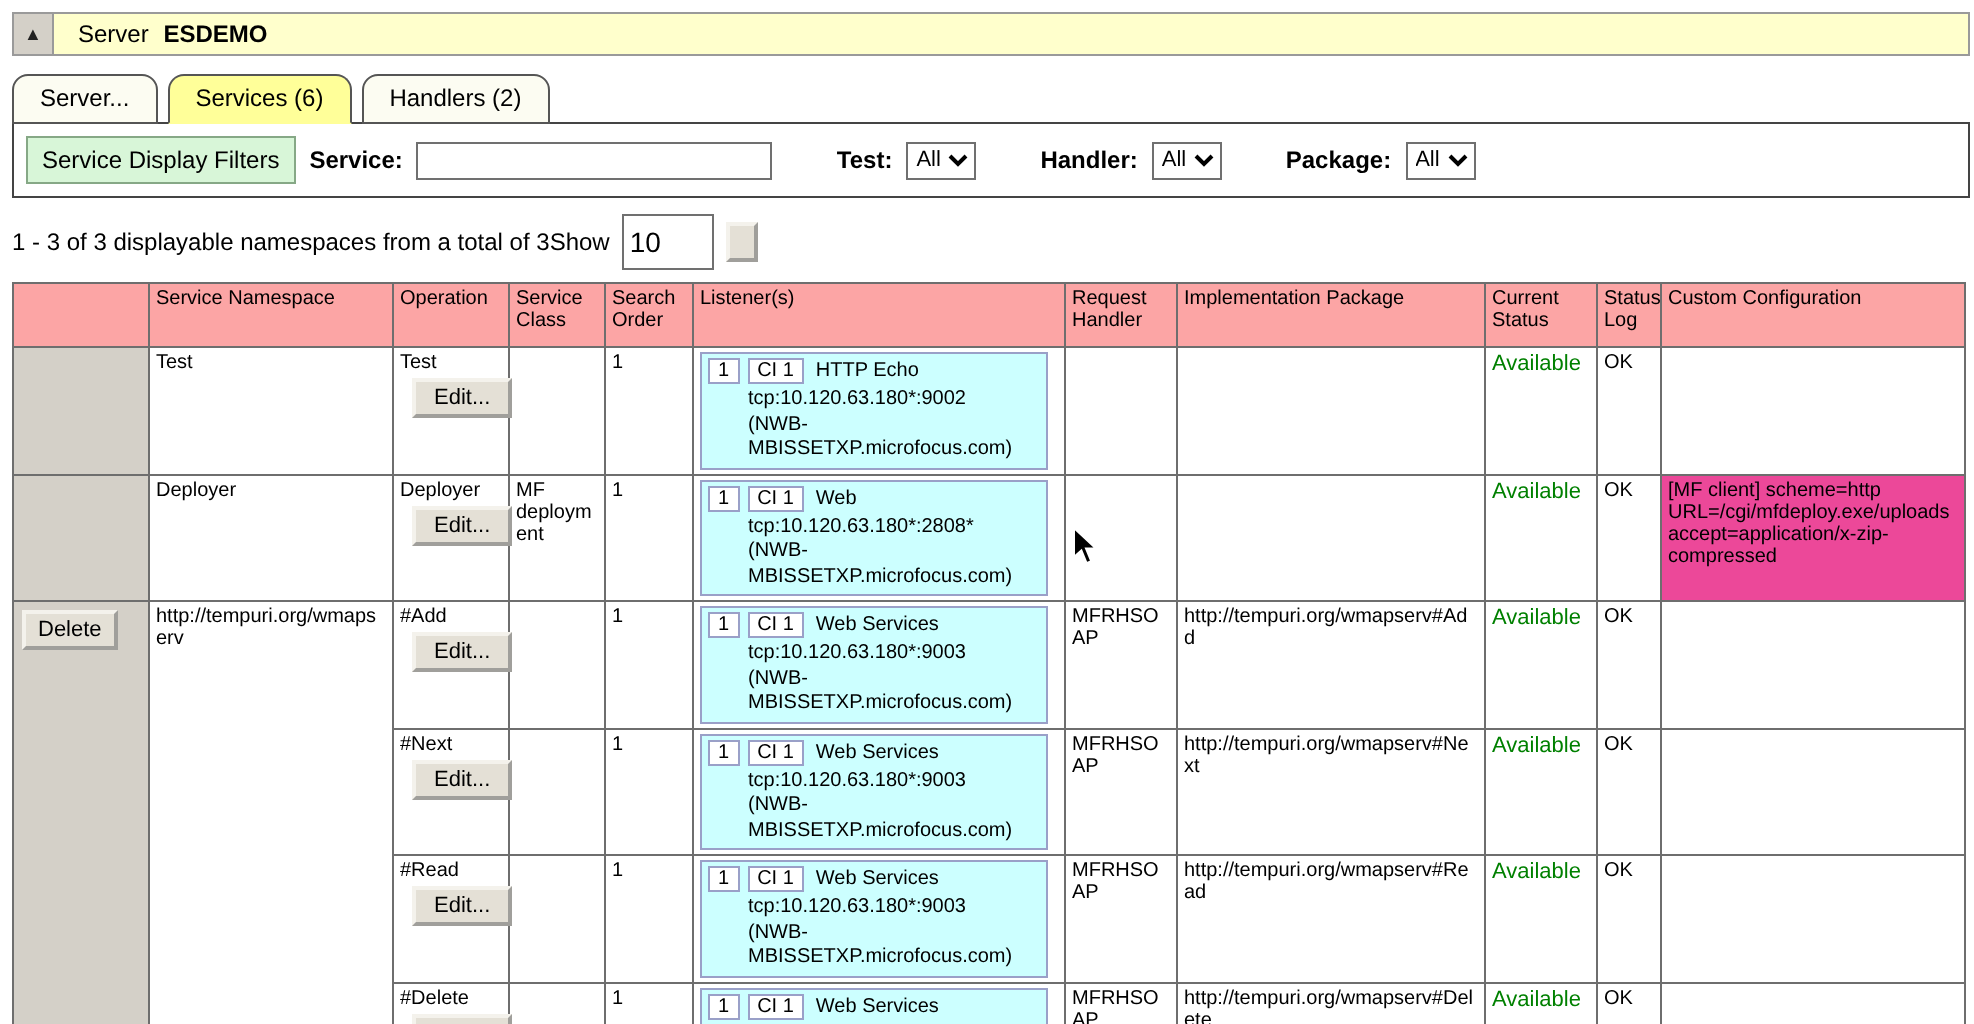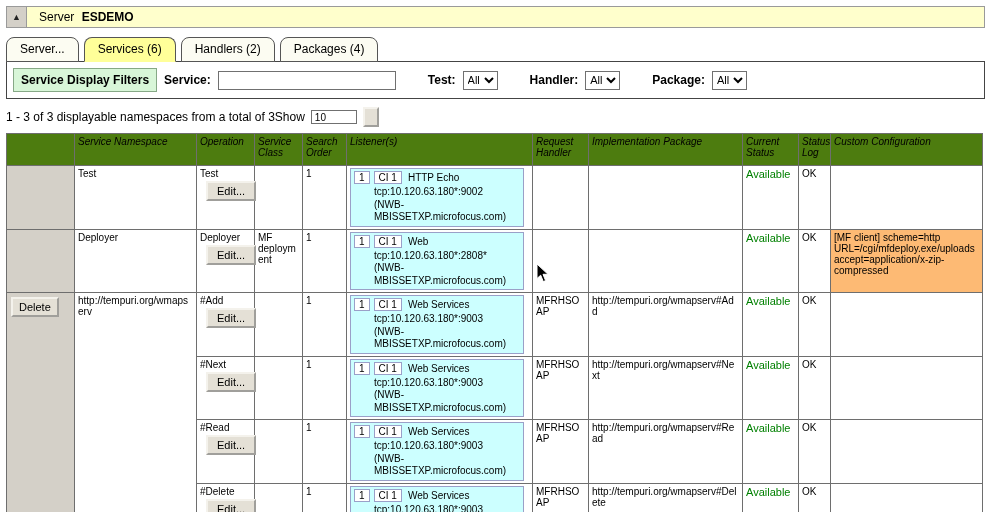--- a/index.html
+++ b/index.html
@@ -38,50 +38,49 @@
   .tab.active { background:#ffff99; border-bottom:1px solid #ffff99; }
 
   
   .filter-bar {
     margin:0 2px 0 6px; border:1px solid #444; background:#fff;
     padding:6px 6px; display:flex; align-items:center; gap:7px; font-size:12px;
   }
   .filter-chip {
     background:#d8f6d8; border:1px solid #86a886; padding:4px 7px; font-size:12px;
     white-space:nowrap;
-    font-weight:bold;
   }
   .flabel { font-weight:bold; white-space:nowrap; }
   .txt {
     border:1px solid #707070; height:19px; font-family:inherit; font-size:11px;
     padding:1px 3px; width:178px; background:#fff;
   }
   select.sel { font-family:inherit; font-size:11px; height:19px; background:#fff; border:1px solid #707070; }
   .gap { width:18px; }
 
   
   .status-row {
     margin:8px 0 6px 6px; padding-right:2px;
     display:flex; align-items:center; font-size:12px;
   }
   .status-right { display:flex; align-items:center; gap:6px; }
-  .show-input { border:1px solid #707070; width:46px; height:14px; font-family:inherit; font-size:10px; padding:1px 3px; }
+  .show-input { border:1px solid #707070; width:46px; height:28px; font-family:inherit; font-size:14px; padding:1px 3px; }
   .mini-btn {
     width:15px; height:20px; background:#e4e0d6; border:2px outset #f4f2ec; cursor:pointer;
   }
 
   
   table.services {
     border-collapse:collapse; table-layout:fixed; margin-left:6px;
     width:976px; font-size:11px;
   }
   .services th, .services td {
     border:1px solid #6e6e6e; vertical-align:top; text-align:left; padding:2px 3px;
   }
-  .services th { font-weight:normal; font-size:10px; height:32px; background:#4d7c0f;font-style:italic; }
+  .services th { font-weight:normal; font-size:10px; height:32px; background:#fca5a5; }
   .gutter { background:#d4d0c8; }
   .services td { height:50px; }
   .op-name { font-size:10px; margin-bottom:2px; }
   .ns { font-size:10px; word-wrap:break-word; }
   .small { font-size:10px; word-wrap:break-word; }
   .btn {
     font-family:inherit; font-size:11px;
     background:#e4e0d6; border:2px outset #f4f2ec;
     padding:2px 9px; cursor:pointer;
   }
@@ -94,21 +93,21 @@
     width:174px; font-size:10px; padding:2px 3px; cursor:pointer;
   }
   .l-top { display:flex; align-items:center; gap:4px; margin-bottom:2px; }
   .l-num, .l-conn {
     border:1px solid #9aa0c8; background:#ffffff; padding:0 4px; font-size:10px;
   }
   .l-name { padding-left:2px; }
   .l-addr, .l-host { padding-left:20px; line-height:1.25; }
 
   .status-available { color:#008000; font-size:11px; }
-  .cfg-hl { background:#fdba74; }
+  .cfg-hl { background:#ec4899; }
   .cfg-text { font-size:10px; word-wrap:break-word; }
 
   
   .cursor { position:absolute; left:536px; top:257px; z-index:9; pointer-events:none; }
 </style>
 </head>
 <body>
 
 <div class="page">
 
@@ -117,21 +116,20 @@
     <div class="server-title">
       <span>Server</span>
       <b>ESDEMO</b>
     </div>
   </div>
 
   <div class="tabs">
     <div class="tab">Server...</div>
     <div class="tab active">Services (6)</div>
     <div class="tab">Handlers (2)</div>
-    <div class="tab">Packages (4)</div>
   </div>
 
   <div class="filter-bar">
     <span class="filter-chip">Service Display Filters</span>
     <span class="flabel">Service:</span>
     <input class="txt" type="text" value="" style="">
     <span class="gap"></span>
     <span class="flabel">Test:</span>
     <select class="sel">
       <option>All</option>

